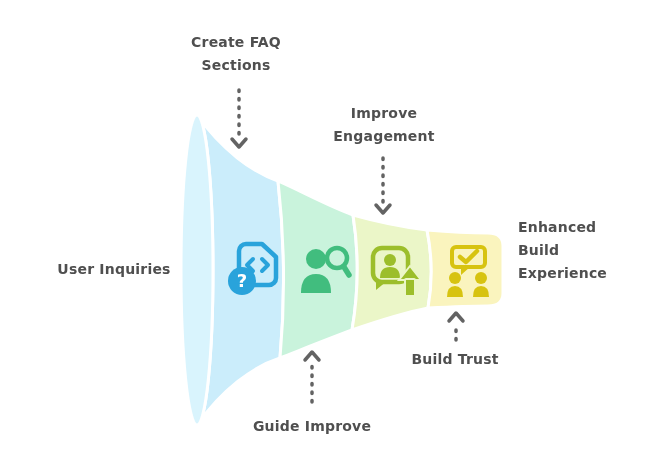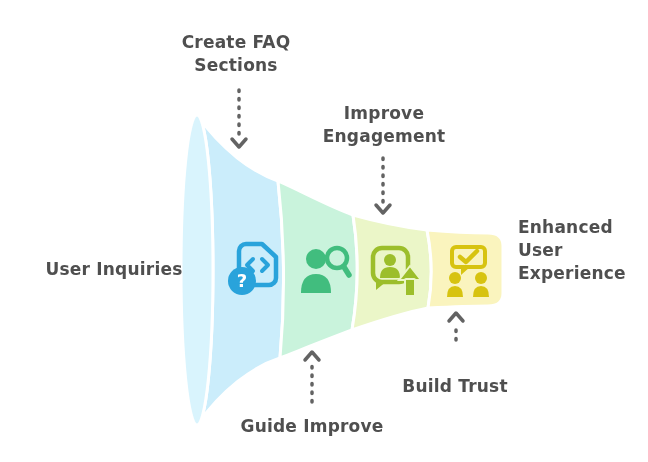--- a/index.html
+++ b/index.html
@@ -17,21 +17,21 @@
   }
   #funnel-svg {
     position: absolute;
     left: 0;
     top: 0;
   }
   .label {
     position: absolute;
     color: #4F4F4F;
     font-weight: 700;
-    font-size: 17px;
+    font-size: 14px;
     line-height: 23px;
     letter-spacing: 0.2px;
     white-space: nowrap;
   }
   .label.centered { text-align: center; }
   .label.left-aligned { text-align: left; }
   .label div { white-space: nowrap; }
 </style>
 </head>
 <body>
@@ -109,21 +109,21 @@
 
   <div class="label centered" style="left:304px; top:102px; width:160px;">
     <div>Improve</div>
     <div>Engagement</div>
   </div>
 
   <div class="label centered" style="left:34px; top:258px; width:160px;">User Inquiries</div>
 
   <div class="label left-aligned" style="left:518px; top:216px; width:125px;">
     <div>Enhanced</div>
-    <div>User</div>
+    <div>Build</div>
     <div>Experience</div>
   </div>
 
   <div class="label centered" style="left:232px; top:415px; width:160px;">Guide Improve</div>
 
-  <div class="label centered" style="left:375px; top:375px; width:160px;">Build Trust</div>
+  <div class="label centered" style="left:375px; top:348px; width:160px;">Build Trust</div>
 
 </div>
 
 </body></html>

